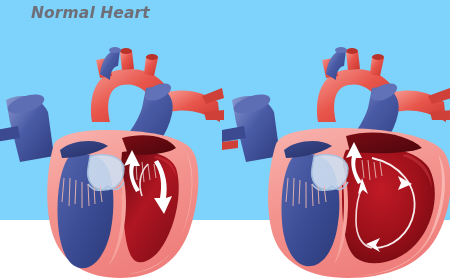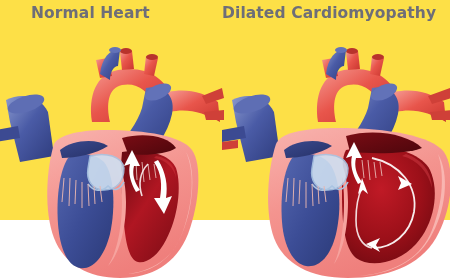--- a/index.html
+++ b/index.html
@@ -1,20 +1,20 @@
 <!DOCTYPE html>
 <html><head>
 <meta charset="utf-8">
 <style>
   html,body{margin:0;padding:0;}
   body{
     width:450px;height:280px;overflow:hidden;background:#ffffff;
     font-family:"DejaVu Sans","Liberation Sans",sans-serif;
   }
-  #figure{position:relative;width:450px;height:220px;background:#fde047;}
+  #figure{position:relative;width:450px;height:220px;background:#7dd3fc;font-style:italic;}
 
   .titles{position:absolute;top:0;left:0;width:450px;height:26px;}
   .title{
     position:absolute;top:3px;
     font-size:15.5px;font-weight:600;color:#6e6e78;
     letter-spacing:.1px;white-space:nowrap;line-height:20px;
   }
   #title-normal{left:31px;}
   #title-dilated{left:222px;}
 
@@ -23,21 +23,20 @@
   #panel-dilated{left:222px;width:236px;}
   .panel svg{display:block;width:100%;height:100%;}
 </style>
 </head>
 <body>
 
 <div id="figure">
 
   <div class="titles">
     <div class="title" id="title-normal">Normal Heart</div>
-    <div class="title" id="title-dilated">Dilated Cardiomyopathy</div>
   </div>
 
   <div class="panel" id="panel-normal">
     <svg viewBox="0 0 230 254" preserveAspectRatio="xMidYMid meet">
       <defs>
         <linearGradient id="n-aorta" x1="0" y1="0" x2="1" y2="1">
           <stop offset="0" stop-color="#f59a92"></stop>
             <stop offset=".45" stop-color="#e8554b"></stop>
           <stop offset="1" stop-color="#c9352e"></stop>
         </linearGradient>

